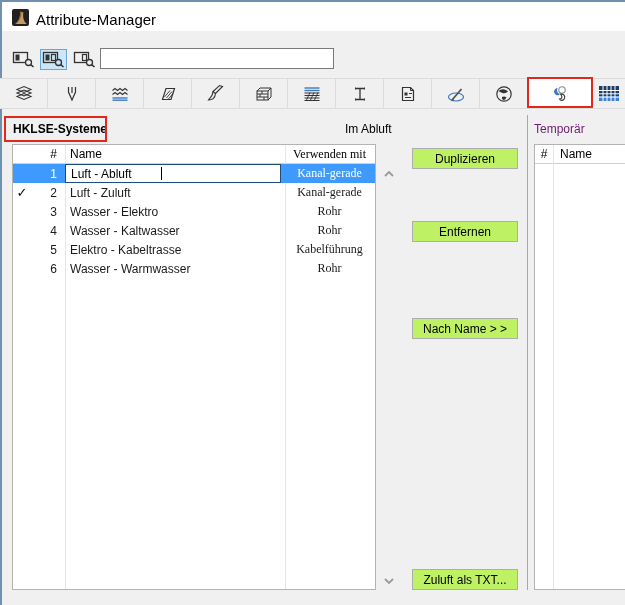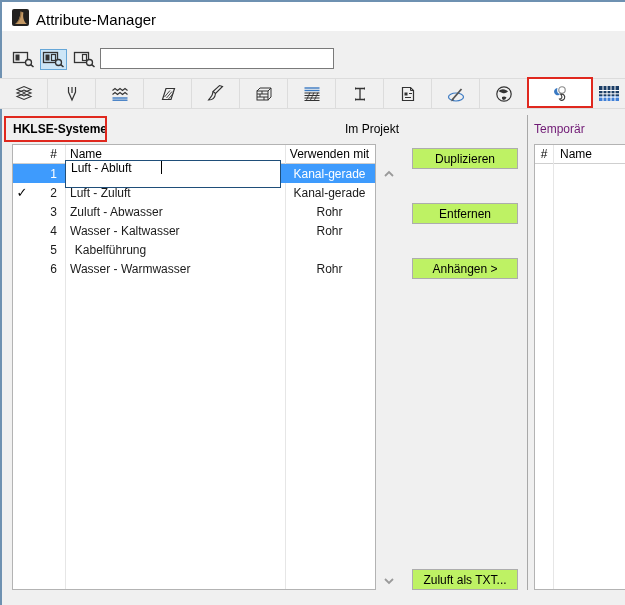--- a/index.html
+++ b/index.html
@@ -52,24 +52,24 @@
   
   .table { background:#fff; border:1px solid #b3b3b3; }
   #left-table { left:12px; top:144px; width:364px; height:446px; }
   #right-table { left:534px; top:144px; width:91px; height:446px; border-right:none; }
   .thead { display:flex; height:19px; align-items:center;
     border-bottom:1px solid #cfcfcf; color:#000; }
   .trow { display:flex; height:19px; align-items:center; position:relative; }
   .c-check { width:18px; text-align:center; font-size:13px; color:#000; }
   .c-num { width:34px; text-align:right; padding-right:8px; }
   .c-name { flex:1; padding-left:5px; white-space:nowrap; overflow:hidden; }
-  .c-use { width:91px; text-align:center; }
+  .c-use { width:91px; text-align:center;font-family:Liberation Serif, serif; }
   .trow.selected { background:#3e9bfd; color:#fff; }
   .trow.editing .c-name { background:#fff; color:#000; border:1px solid #1f4e79;
-    height:28px; margin-right:3px; display:flex; align-items:flex-start;gap:28px; }
+    height:19px; margin-right:3px; display:flex; align-items:center;gap:28px; }
   .caret { display:none; width:1px; height:13px; background:#000; margin-left:1px; }
   .trow.editing .caret { display:inline-block; }
   .colsep { top:0; width:1px; height:100%; background:#e6e6e6; }
   
   #right-table .c-num { width:18px; text-align:center; padding:0; }
   #right-table .c-name { padding-left:7px; }
 
   
   .scroll-arrow { left:381px; width:16px; height:12px; display:flex;
     align-items:center; justify-content:center; }
@@ -217,21 +217,21 @@
       <svg width="22" height="17" viewBox="0 0 22 17">
         <rect x="1" y="1" width="20" height="15" fill="#1c3e66"></rect>
         <rect x="1" y="11" width="20" height="5" fill="#3f7fd6"></rect>
         <path d="M1 5.5 h20 M1 8.8 h20 M1 12.1 h20" stroke="#fff" stroke-width="1"></path>
         <path d="M5 1 v15 M9 1 v15 M13 1 v15 M17 1 v15" stroke="#fff" stroke-width="1"></path>
       </svg>
     </div>
   </div>
 
   <span class="abs" id="left-title">HKLSE-Systeme</span>
-  <span class="abs" id="center-label">Im Projekt</span>
+  <span class="abs" id="center-label">Im Abluft</span>
   <span class="abs" id="right-title">Temporär</span>
 
   <div class="abs annotation" id="annotation-tab"></div>
   <div class="abs annotation" id="annotation-title"></div>
 
   <div class="abs table" id="left-table">
     <div class="abs colsep" style="left:52px;"></div>
     <div class="abs colsep" style="left:272px;"></div>
     <div class="thead">
       <span class="c-check"></span>
@@ -254,34 +254,35 @@
         <div class="trow checked">
           <span class="c-check">✓</span>
           <span class="c-num">2</span>
           <span class="c-name"><span>Luft - Zuluft</span></span>
           <span class="c-use">Kanal-gerade</span>
         </div>
 
         <div class="trow">
           <span class="c-check"></span>
           <span class="c-num">3</span>
-          <span class="c-name"><span>Zuluft - Abwasser</span></span>
+          <span class="c-name"><span>Wasser - Elektro</span></span>
           <span class="c-use">Rohr</span>
         </div>
 
         <div class="trow">
           <span class="c-check"></span>
           <span class="c-num">4</span>
           <span class="c-name"><span>Wasser - Kaltwasser</span></span>
           <span class="c-use">Rohr</span>
         </div>
 
         <div class="trow">
           <span class="c-check"></span>
           <span class="c-num">5</span>
+          <span class="c-name"><span>Elektro - Kabeltrasse</span></span>
           <span class="c-use">Kabelführung</span>
         </div>
 
         <div class="trow">
           <span class="c-check"></span>
           <span class="c-num">6</span>
           <span class="c-name"><span>Wasser - Warmwasser</span></span>
           <span class="c-use">Rohr</span>
         </div>
       </div>
@@ -292,22 +293,22 @@
       <polyline points="2,6 6,2 10,6" fill="none" stroke="#9a9a9a" stroke-width="1.8"></polyline>
     </svg>
   </div>
   <div class="abs scroll-arrow" style="top:575px;">
     <svg width="12" height="8" viewBox="0 0 12 8">
       <polyline points="2,2 6,6 10,2" fill="none" stroke="#9a9a9a" stroke-width="1.8"></polyline>
     </svg>
   </div>
 
   <button class="abs btn" style="top:148px;">Duplizieren</button>
-  <button class="abs btn" style="top:203px;">Entfernen</button>
-  <button class="abs btn" style="top:258px;">Anhängen &gt;</button>
+  <button class="abs btn" style="top:221px;">Entfernen</button>
+  <button class="abs btn" style="top:318px;">Nach Name &gt; &gt;</button>
   <button class="abs btn" style="top:569px;">Zuluft als TXT...</button>
 
   <div class="abs" id="divider-v"></div>
 
   <div class="abs table" id="right-table">
     <div class="abs colsep" style="left:18px;"></div>
     <div class="thead">
       <span class="c-num">#</span>
       <span class="c-name">Name</span>
     </div>

